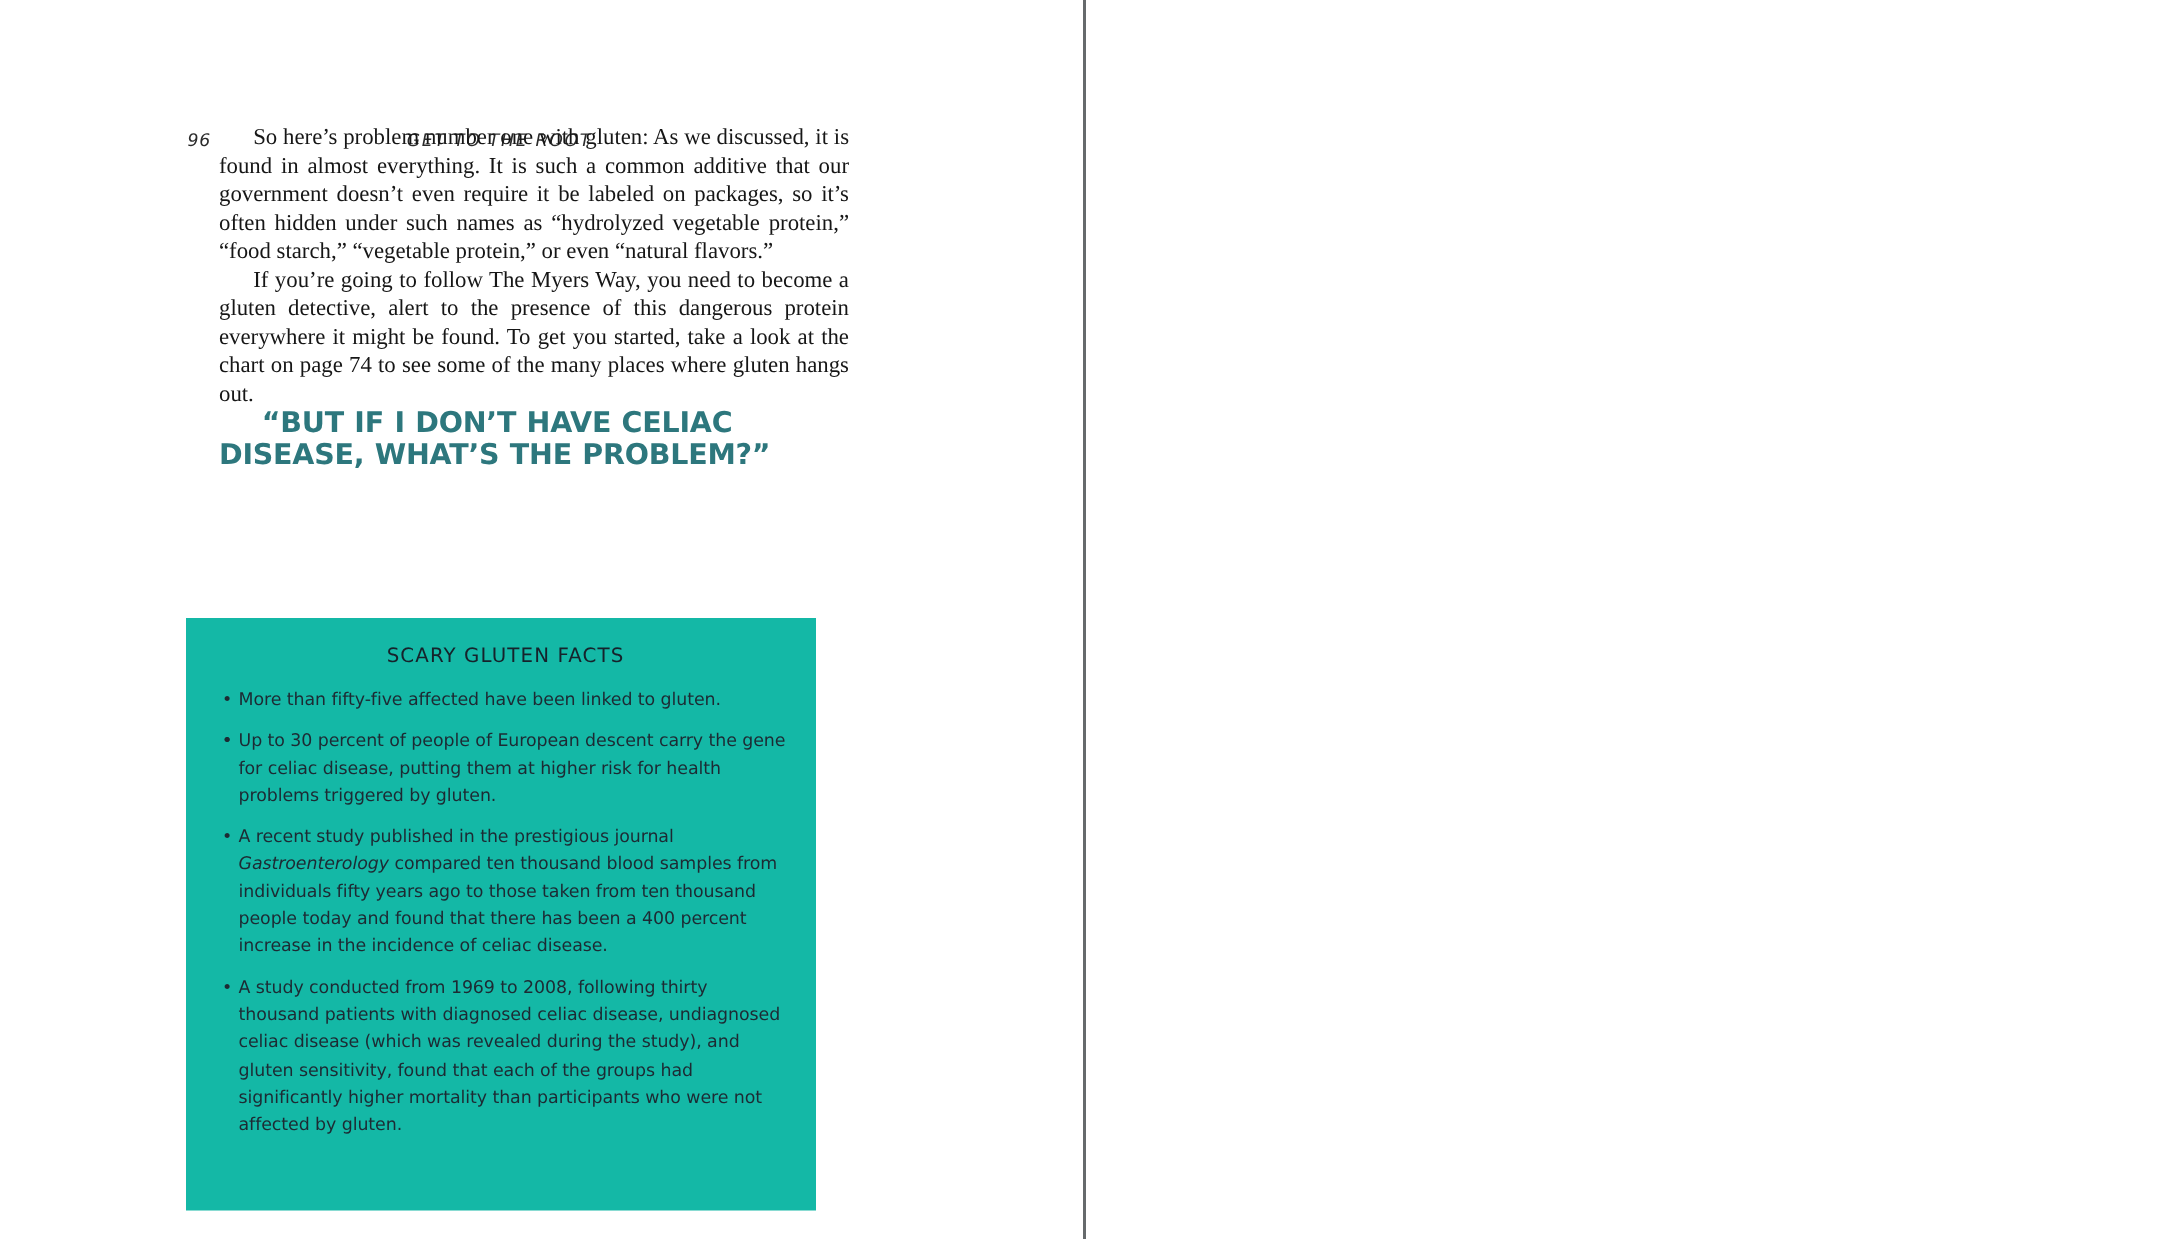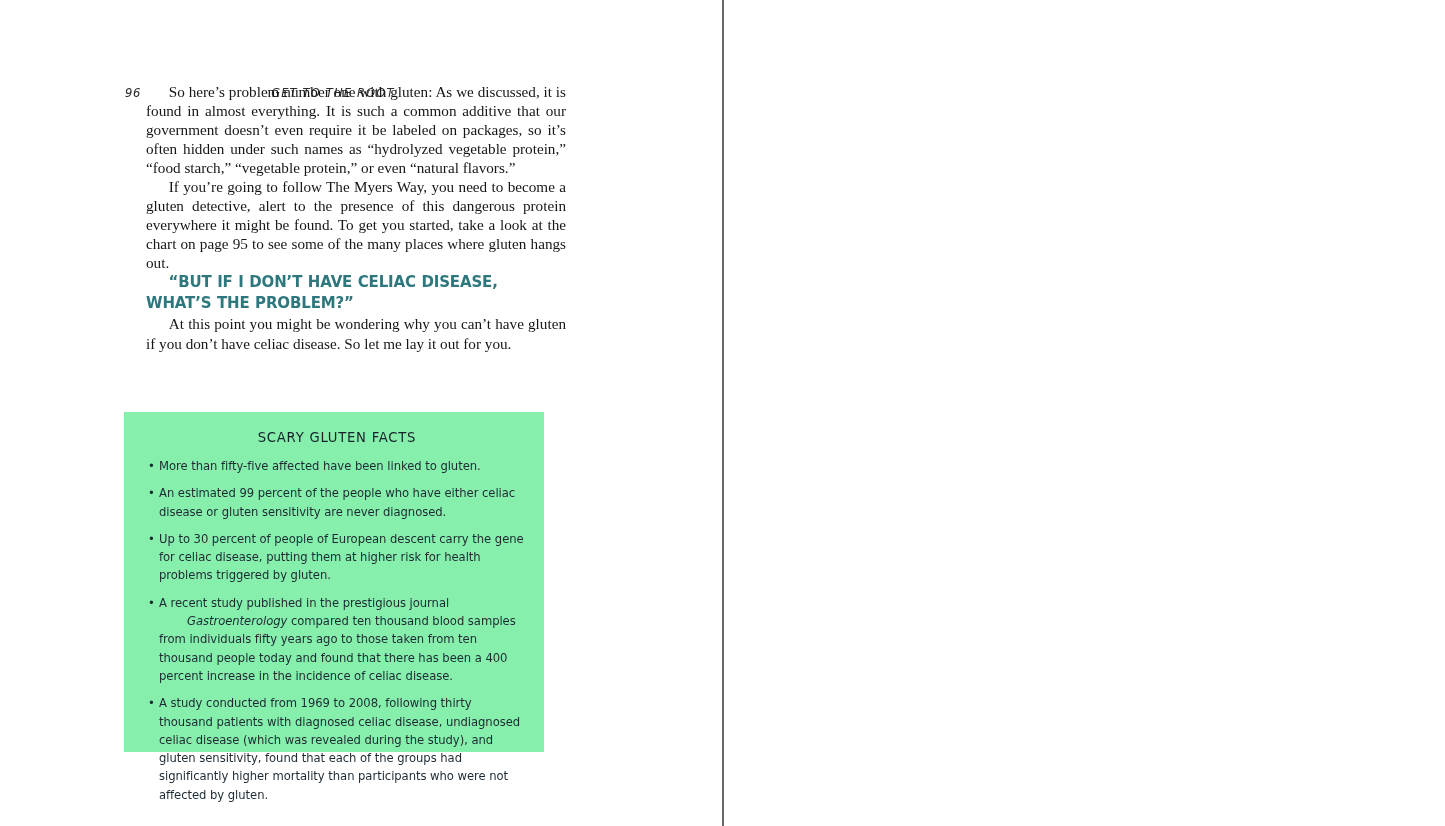--- a/index.html
+++ b/index.html
@@ -86,40 +86,40 @@
 
   .textcol p {
     margin: 0;
     text-indent: 1.5em;
   }
 
   
   .section-heading {
     font-family: "DejaVu Sans", "Liberation Sans", sans-serif;
     font-weight: bold;
-    font-size: 15px;
+    font-size: 19px;
     line-height: 21px;
     letter-spacing: -0.15px;
     color: #2d777d;
     text-align: left;
     text-indent: 0;
     margin: 30px 0 0 0;
     word-spacing: 0.5px;
   }
   .after-heading { margin-top: 24px; }
 
   
   .factbox {
     position: absolute;
     left: 124px;
     top: 412px;
     width: 420px;
-    height: 340px;
+    height: 395px;
     box-sizing: border-box;
-    background: #86efac;
+    background: #14b8a6;
     padding: 14px 18px 12px 24px;
     font-family: "DejaVu Sans", "Liberation Sans", sans-serif;
     color: #1d2a33;
   }
   .factbox-title {
     text-align: center;
     font-size: 13.2px;
     font-weight: normal;
     letter-spacing: 0.75px;
     color: #16222b;
@@ -139,48 +139,47 @@
     letter-spacing: -0.05px;
   }
   .factbox-list li:last-child { margin-bottom: 0; }
   .factbox-list li .bullet {
     position: absolute;
     left: 0;
     top: 0;
     font-size: 11.6px;
     line-height: 18.3px;
   }
-  .factbox-list li em { font-style: italic; margin-left: 28px; }
+  .factbox-list li em { font-style: italic; }
 </style>
 </head>
 <body>
 
 <div class="spread">
 
   <div class="page left">
 
     <div class="running-head">
       <div class="rh-row">
         <span class="rh-folio">96</span>
         <span class="rh-title">GET TO THE ROOT</span>
       </div>
     </div>
 
     <div class="textcol">
       <p>So here’s problem number one with gluten: As we discussed, it is found in almost everything. It is such a common additive that our government doesn’t even require it be labeled on packages, so it’s often hidden under such names as “hydrolyzed vegetable protein,” “food starch,” “vegetable protein,” or even “natural flavors.”</p>
-      <p>If you’re going to follow The Myers Way, you need to become a gluten detective, alert to the presence of this dangerous protein everywhere it might be found. To get you started, take a look at the chart on page 95 to see some of the many places where gluten hangs out.</p>
+      <p>If you’re going to follow The Myers Way, you need to become a gluten detective, alert to the presence of this dangerous protein everywhere it might be found. To get you started, take a look at the chart on page 74 to see some of the many places where gluten hangs out.</p>
       <p class="section-heading">“BUT IF I DON’T HAVE CELIAC DISEASE, WHAT’S THE PROBLEM?”</p>
-      <p class="after-heading">At this point you might be wondering why you can’t have gluten if you don’t have celiac disease. So let me lay it out for you.</p>
     </div>
 
     <div class="factbox">
       <div class="factbox-title">SCARY GLUTEN FACTS</div>
       <ul class="factbox-list" id="callout-list">
           <li><span class="bullet">•</span><span>More than fifty-five affected have been linked to gluten.</span></li>
-          <li><span class="bullet">•</span><span>An estimated 99 percent of the people who have either celiac disease or gluten sensitivity are never diagnosed.</span></li>
+          <li><span class="bullet">•</span></li>
           <li><span class="bullet">•</span><span>Up to 30 percent of people of European descent carry the gene for celiac disease, putting them at higher risk for health problems triggered by gluten.</span></li>
           <li><span class="bullet">•</span><span>A recent study published in the prestigious journal <em>Gastroenterology</em> compared ten thousand blood samples from individuals fifty years ago to those taken from ten thousand people today and found that there has been a 400 percent increase in the incidence of celiac disease.</span></li>
           <li><span class="bullet">•</span><span>A study conducted from 1969 to 2008, following thirty thousand patients with diagnosed celiac disease, undiagnosed celiac disease (which was revealed during the study), and gluten sensitivity, found that each of the groups had significantly higher mortality than participants who were not affected by gluten.</span></li>
         </ul>
     </div>
 
   </div>
 
   <div class="gutter-rule"></div>
 

